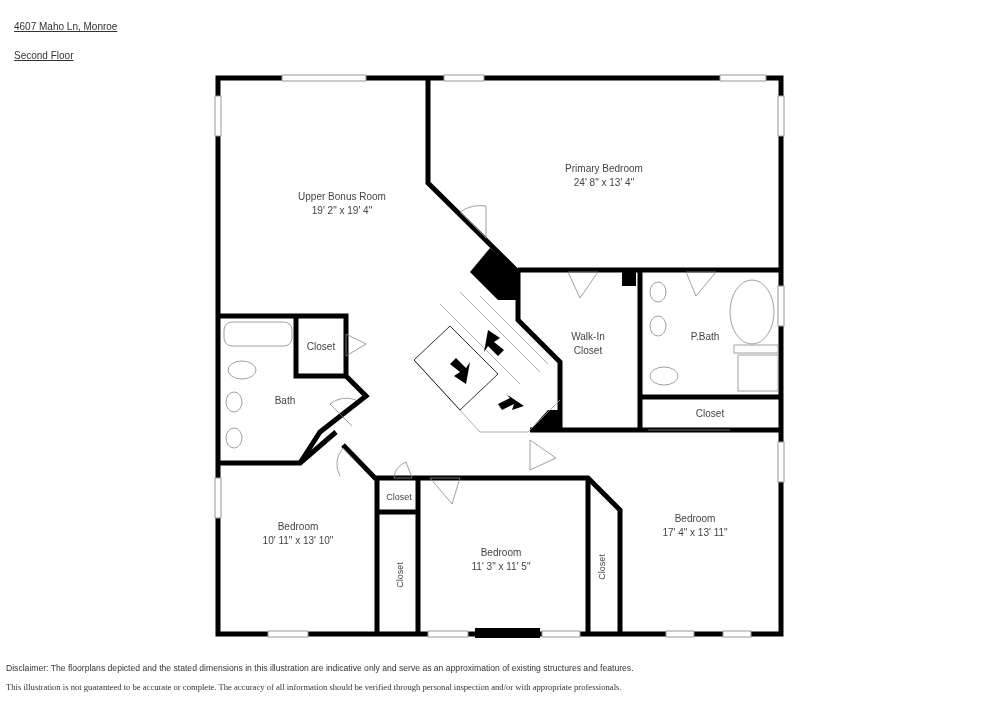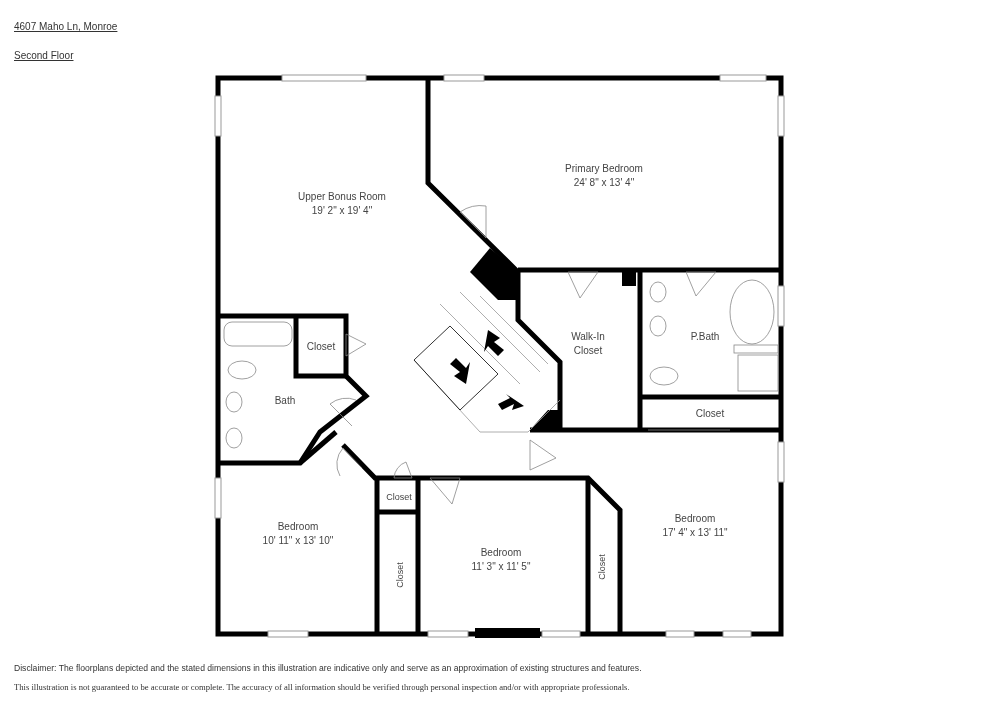--- a/index.html
+++ b/index.html
@@ -1,18 +1,18 @@
 <!DOCTYPE html>
 <html><head>
 <meta charset="utf-8">
 <style>
   html, body { margin:0; padding:0; background:#ffffff; }
   body { width:1000px; height:707px; position:relative; overflow:hidden; font-family:"Liberation Sans", sans-serif; color:#333; }
   .hdr { position:absolute; left:14px; font-size:10px; color:#333;text-decoration:underline; }
-  .disc { position:absolute; left:14px; font-size:8.6px; color:#333; white-space:nowrap; }
+  .disc { position:absolute; left:6px; font-size:8.6px; color:#333; white-space:nowrap; }
   svg { position:absolute; left:0; top:0; }
   .lbl { font-family:"Liberation Sans", sans-serif; font-size:10px; fill:#444; text-anchor:middle; }
   .lbls { font-family:"Liberation Sans", sans-serif; font-size:9px; fill:#444; text-anchor:middle; }
 </style>
 </head>
 <body>
 
 <div class="hdr" style="top:21px;">4607 Maho Ln, Monroe</div>
 <div class="hdr" style="top:50px;">Second Floor</div>
 

